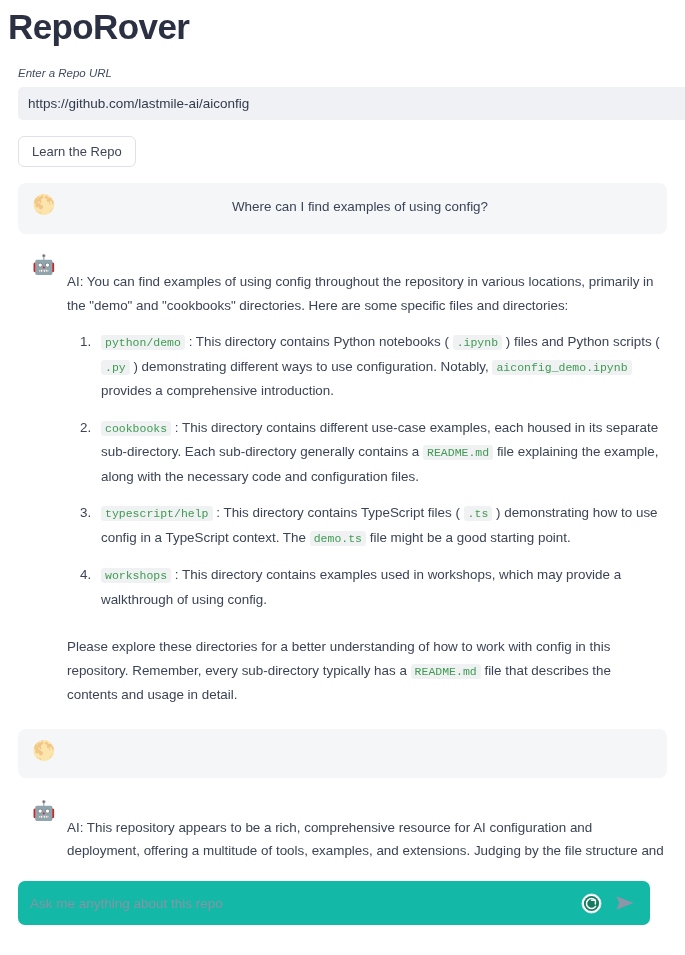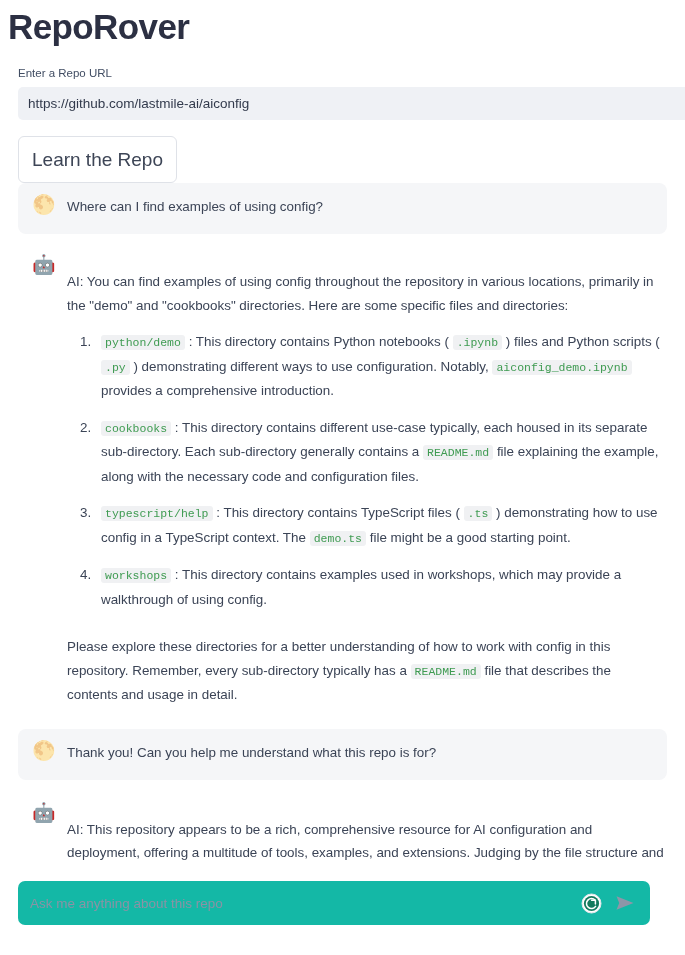--- a/index.html
+++ b/index.html
@@ -34,47 +34,48 @@
   }
 
   
   .form-area { padding: 16px 18px 0 18px; }
 
   .field-label {
     font-size: 11.5px;
     color: #414d63;
     margin-bottom: 7px;
     line-height: 14px;
+    font-style: italic;
   }
 
   .url-input {
     display: block;
     width: 676px;
     height: 33px;
     border: none;
     outline: none;
     border-radius: 5px;
     background: #eff1f5;
     color: #323a4c;
     font-family: "Liberation Sans", sans-serif;
     font-size: 13.5px;
     padding: 0 10px;
     line-height: 33px;
   }
 
   .learn-btn {
     margin-top: 16px;
-    height: 47px;
+    height: 31px;
     padding: 0 13px;
     border: 1px solid #dfe2e8;
     border-radius: 6px;
     background: #ffffff;
     color: #3d4556;
     font-family: "Liberation Sans", sans-serif;
-    font-size: 19px;
+    font-size: 13px;
     cursor: pointer;
     line-height: 29px;
   }
 
   
   .thread {
     position: absolute;
     left: 0;
     top: 183px;
     width: 685px;
@@ -106,20 +107,21 @@
     margin-right: 11px;
     user-select: none;
   }
 
   .bubble-text {
     flex: 1 1 auto;
     font-size: 13.4px;
     line-height: 23px;
     color: #3b4456;
     padding-top: 1px;
+    text-align: center;
   }
 
   .ai-body { flex: 1 1 auto; font-size: 13.4px; line-height: 23.5px; color: #3b4456; }
 
   .ai-body p { margin: 16px 0 13px 0; }
   .ai-body p:last-child { margin-bottom: 0; }
 
   .ai-body ol {
     margin: 13px 0 24px 0;
     padding-left: 28px;
@@ -211,36 +213,35 @@
 
     <div class="msg ai">
       <span class="avatar">🤖</span>
       <div class="ai-body">
         <p>AI: You can find examples of using config throughout the repository in various locations, primarily in the "demo" and "cookbooks" directories. Here are some specific files and directories:</p>
         <ol>
           <li>
             <code>python/demo</code><span> : This directory contains Python notebooks ( </span><code>.ipynb</code><span> ) files and Python scripts ( </span><code>.py</code><span> ) demonstrating different ways to use configuration. Notably, </span><code>aiconfig_demo.ipynb</code><span> provides a comprehensive introduction.</span>
           </li>
           <li>
-            <code>cookbooks</code><span> : This directory contains different use-case typically, each housed in its separate sub-directory. Each sub-directory generally contains a </span><code>README.md</code><span> file explaining the example, along with the necessary code and configuration files.</span>
+            <code>cookbooks</code><span> : This directory contains different use-case examples, each housed in its separate sub-directory. Each sub-directory generally contains a </span><code>README.md</code><span> file explaining the example, along with the necessary code and configuration files.</span>
           </li>
           <li>
             <code>typescript/help</code><span> : This directory contains TypeScript files ( </span><code>.ts</code><span> ) demonstrating how to use config in a TypeScript context. The </span><code>demo.ts</code><span> file might be a good starting point.</span>
           </li>
           <li>
             <code>workshops</code><span> : This directory contains examples used in workshops, which may provide a walkthrough of using config.</span>
           </li>
         </ol>
         <p><span>Please explore these directories for a better understanding of how to work with config in this repository. Remember, every sub-directory typically has a </span><code>README.md</code><span> file that describes the contents and usage in detail.</span></p>
       </div>
     </div>
 
     <div class="msg user" style="margin-top:18px">
       <span class="avatar">🌕</span>
-      <div class="bubble-text">Thank you! Can you help me understand what this repo is for?</div>
     </div>
 
     <div class="msg ai" style="padding-top:14px">
       <span class="avatar">🤖</span>
       <div class="ai-body">
         <p>AI: This repository appears to be a rich, comprehensive resource for AI configuration and deployment, offering a multitude of tools, examples, and extensions. Judging by the file structure and the emphasis on a variety of languages, frameworks, and compatibility with different providers, it aims to streamline configuration work.</p>
       </div>
     </div>
 
   </div>

